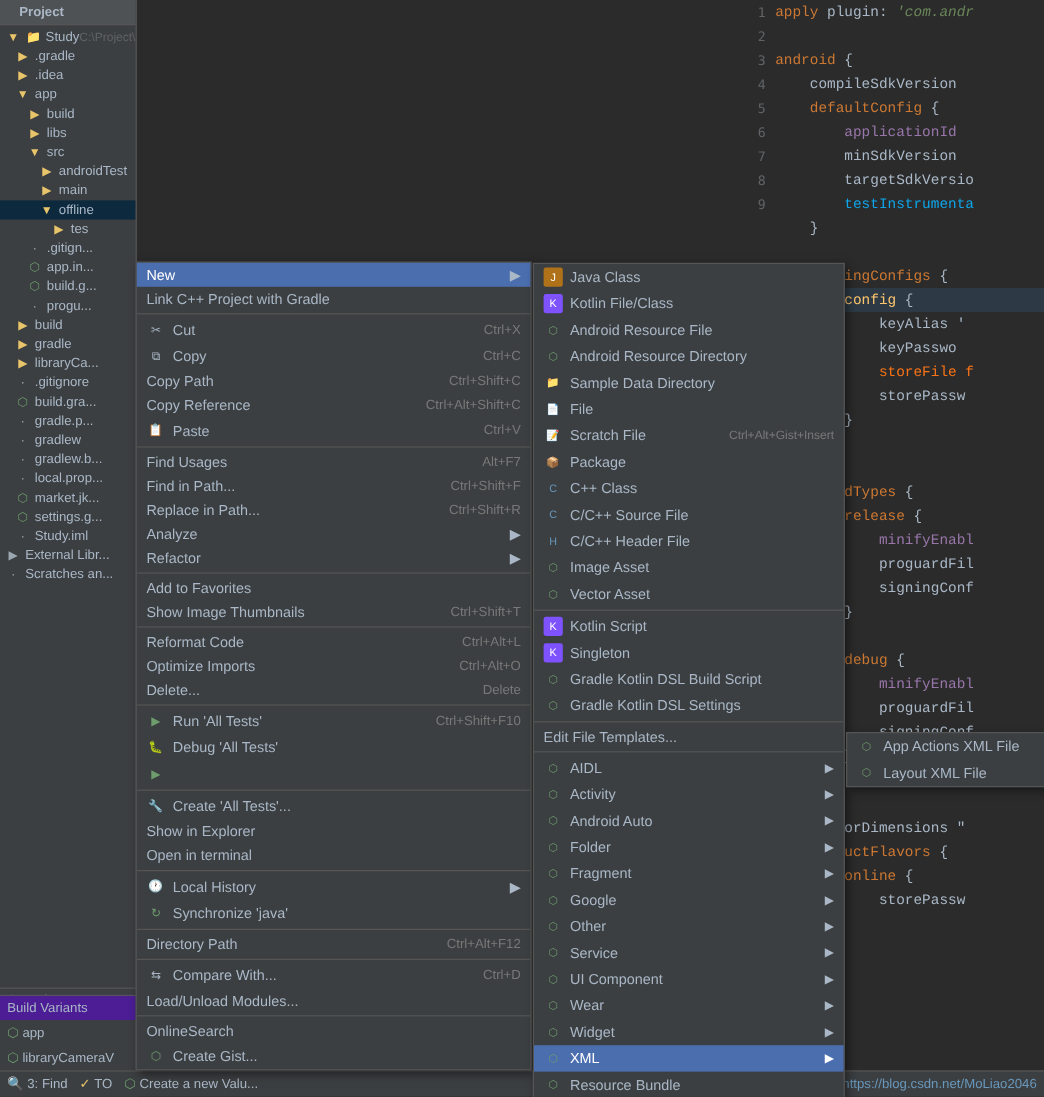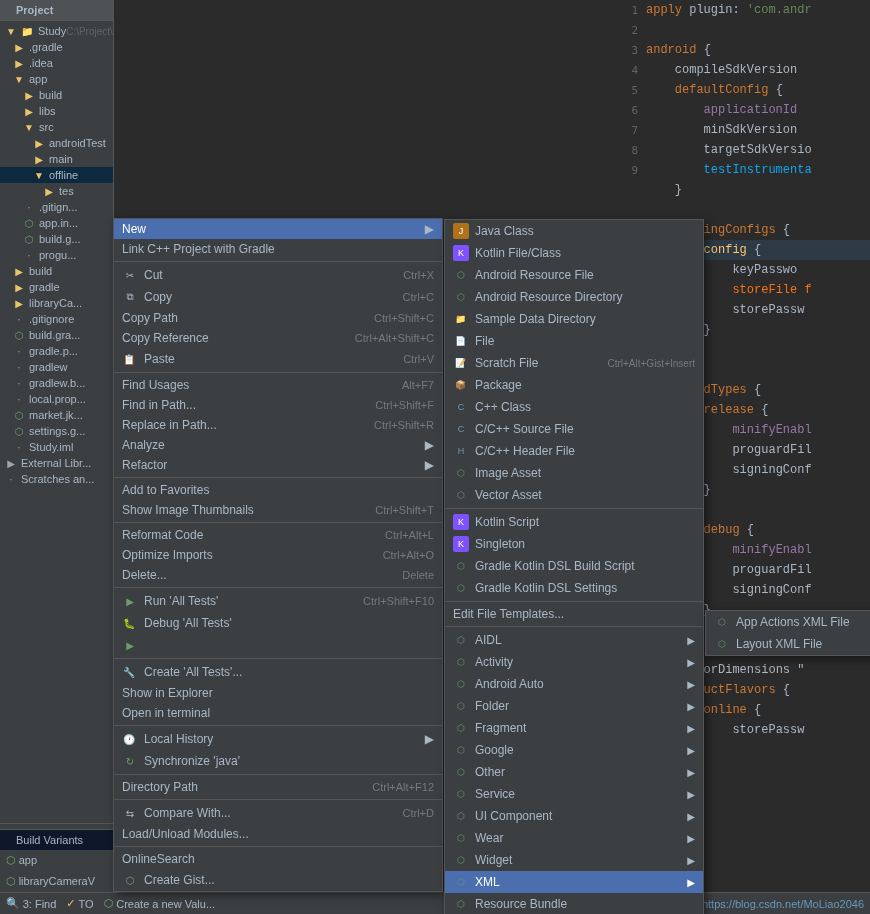--- a/index.html
+++ b/index.html
@@ -323,21 +323,21 @@
       <span>Scratches an...</span>
     </div>
   </div>
 
   <div style="position:absolute;bottom:70px;left:0;width:114px;">
     <div style="background:#3c3f41;border-top:1px solid #555;padding:4px 6px;font-size:11px;color:#a9b7c6;writing-mode:horizontal-tb;">
       <span>Scratches</span>
     </div>
   </div>
   <div style="position:absolute;bottom:22px;left:0;width:114px;">
-    <div style="background:#0f172a;border-top:1px solid #555;padding:4px 16px;font-size:11px;color:#a9b7c6;">
+    <div style="background:#4c1d95;border-top:1px solid #555;padding:4px 6px;font-size:11px;color:#a9b7c6;">
       <span>Build Variants</span>
     </div>
     <div style="padding:4px 6px;font-size:11px;color:#a9b7c6;">
       <span style="color:#6d9c6d;">⬡</span> app
     </div>
     <div style="padding:4px 6px;font-size:11px;color:#a9b7c6;">
       <span style="color:#6d9c6d;">⬡</span> libraryCameraV
     </div>
   </div>
 </div>
@@ -624,21 +624,21 @@
         <span>Layout XML File</span>
       </div>
     </div>
   </div>
 </div>
 
 <div class="editor">
   <div class="editor-line">
     <span class="line-num">1</span>
     <span class="line-content">
-      <span style="color:#cc7832;">apply</span> <span style="color:#a9b7c6;">plugin:</span> <span style="color:#6a8759;">'com.andr</span>
+      <span style="color:#cc7832;">apply</span> <span style="color:#a9b7c6;">plugin:</span> <span style="color:#6a8759;font-style:italic;">'com.andr</span>
     </span>
   </div>
   <div class="editor-line">
     <span class="line-num">2</span>
     <span class="line-content"></span>
   </div>
   <div class="editor-line">
     <span class="line-num">3</span>
     <span class="line-content">
       <span style="color:#cc7832;">android</span> <span style="color:#a9b7c6;">{</span>
@@ -693,20 +693,26 @@
   <div class="editor-line">
     <span class="line-num"></span>
     <span class="line-content">
       &nbsp;&nbsp;&nbsp;&nbsp;<span style="color:#cc7832;">signingConfigs</span> <span style="color:#a9b7c6;">{</span>
     </span>
   </div>
   <div class="editor-line" style="background:#2d3a45;">
     <span class="line-num"></span>
     <span class="line-content">
       &nbsp;&nbsp;&nbsp;&nbsp;&nbsp;&nbsp;&nbsp;&nbsp;<span style="color:#ffc66d;">config</span> <span style="color:#a9b7c6;">{</span>
+    </span>
+  </div>
+  <div class="editor-line">
+    <span class="line-num"></span>
+    <span class="line-content">
+      &nbsp;&nbsp;&nbsp;&nbsp;&nbsp;&nbsp;&nbsp;&nbsp;&nbsp;&nbsp;&nbsp;&nbsp;<span style="color:#a9b7c6;">keyAlias '</span>
     </span>
   </div>
   <div class="editor-line">
     <span class="line-num"></span>
     <span class="line-content">
       &nbsp;&nbsp;&nbsp;&nbsp;&nbsp;&nbsp;&nbsp;&nbsp;&nbsp;&nbsp;&nbsp;&nbsp;<span style="color:#a9b7c6;">keyPasswo</span>
     </span>
   </div>
   <div class="editor-line">
     <span class="line-num"></span>

